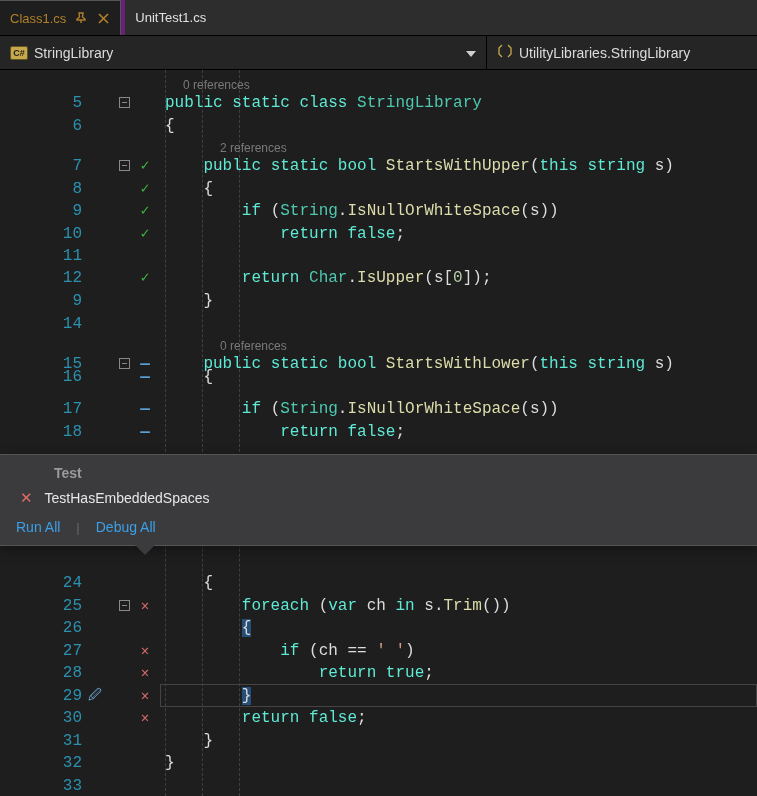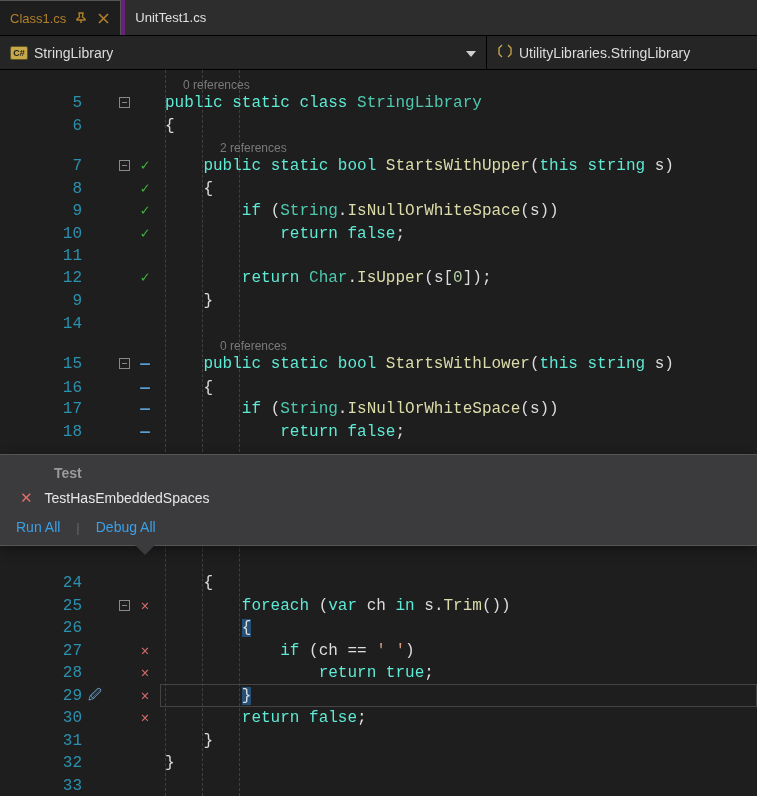--- a/index.html
+++ b/index.html
@@ -178,21 +178,21 @@
       </div>
       <div class="row" style="top: 265px;">
         <span class="code-col ref" style="left:220px">0 references</span>
       </div>
       <div class="row" style="top: 283px;">
         <span class="gutter-num">15</span>
         <span class="fold-col"><span class="fold-box"></span></span>
         <span class="mark-col"><span class="dash">—</span></span>
         <span class="code-col"><span class="pln">    </span><span class="kw">public</span><span class="pln"> </span><span class="kw">static</span><span class="pln"> </span><span class="kw">bool</span><span class="pln"> </span><span class="fn">StartsWithLower</span><span class="pun">(</span><span class="kw">this</span><span class="pln"> </span><span class="kw">string</span><span class="pln"> s</span><span class="pun">)</span></span>
       </div>
-      <div class="row" style="top: 307px;">
+      <div class="row" style="top: 296px;">
         <span class="gutter-num">16</span>
         <span class="mark-col"><span class="dash">—</span></span>
         <span class="code-col"><span class="pln">    </span><span class="pun">{</span></span>
       </div>
       <div class="row" style="top: 328px; padding-left: 6px;">
         <span class="gutter-num">17</span>
         <span class="mark-col"><span class="dash">—</span></span>
         <span class="code-col"><span class="pln">        </span><span class="kw">if</span><span class="pln"> </span><span class="pun">(</span><span class="typ">String</span><span class="pun">.</span><span class="fn">IsNullOrWhiteSpace</span><span class="pun">(</span><span class="pln">s</span><span class="pun">))</span></span>
       </div>
       <div class="row" style="top: 350.5px;">

